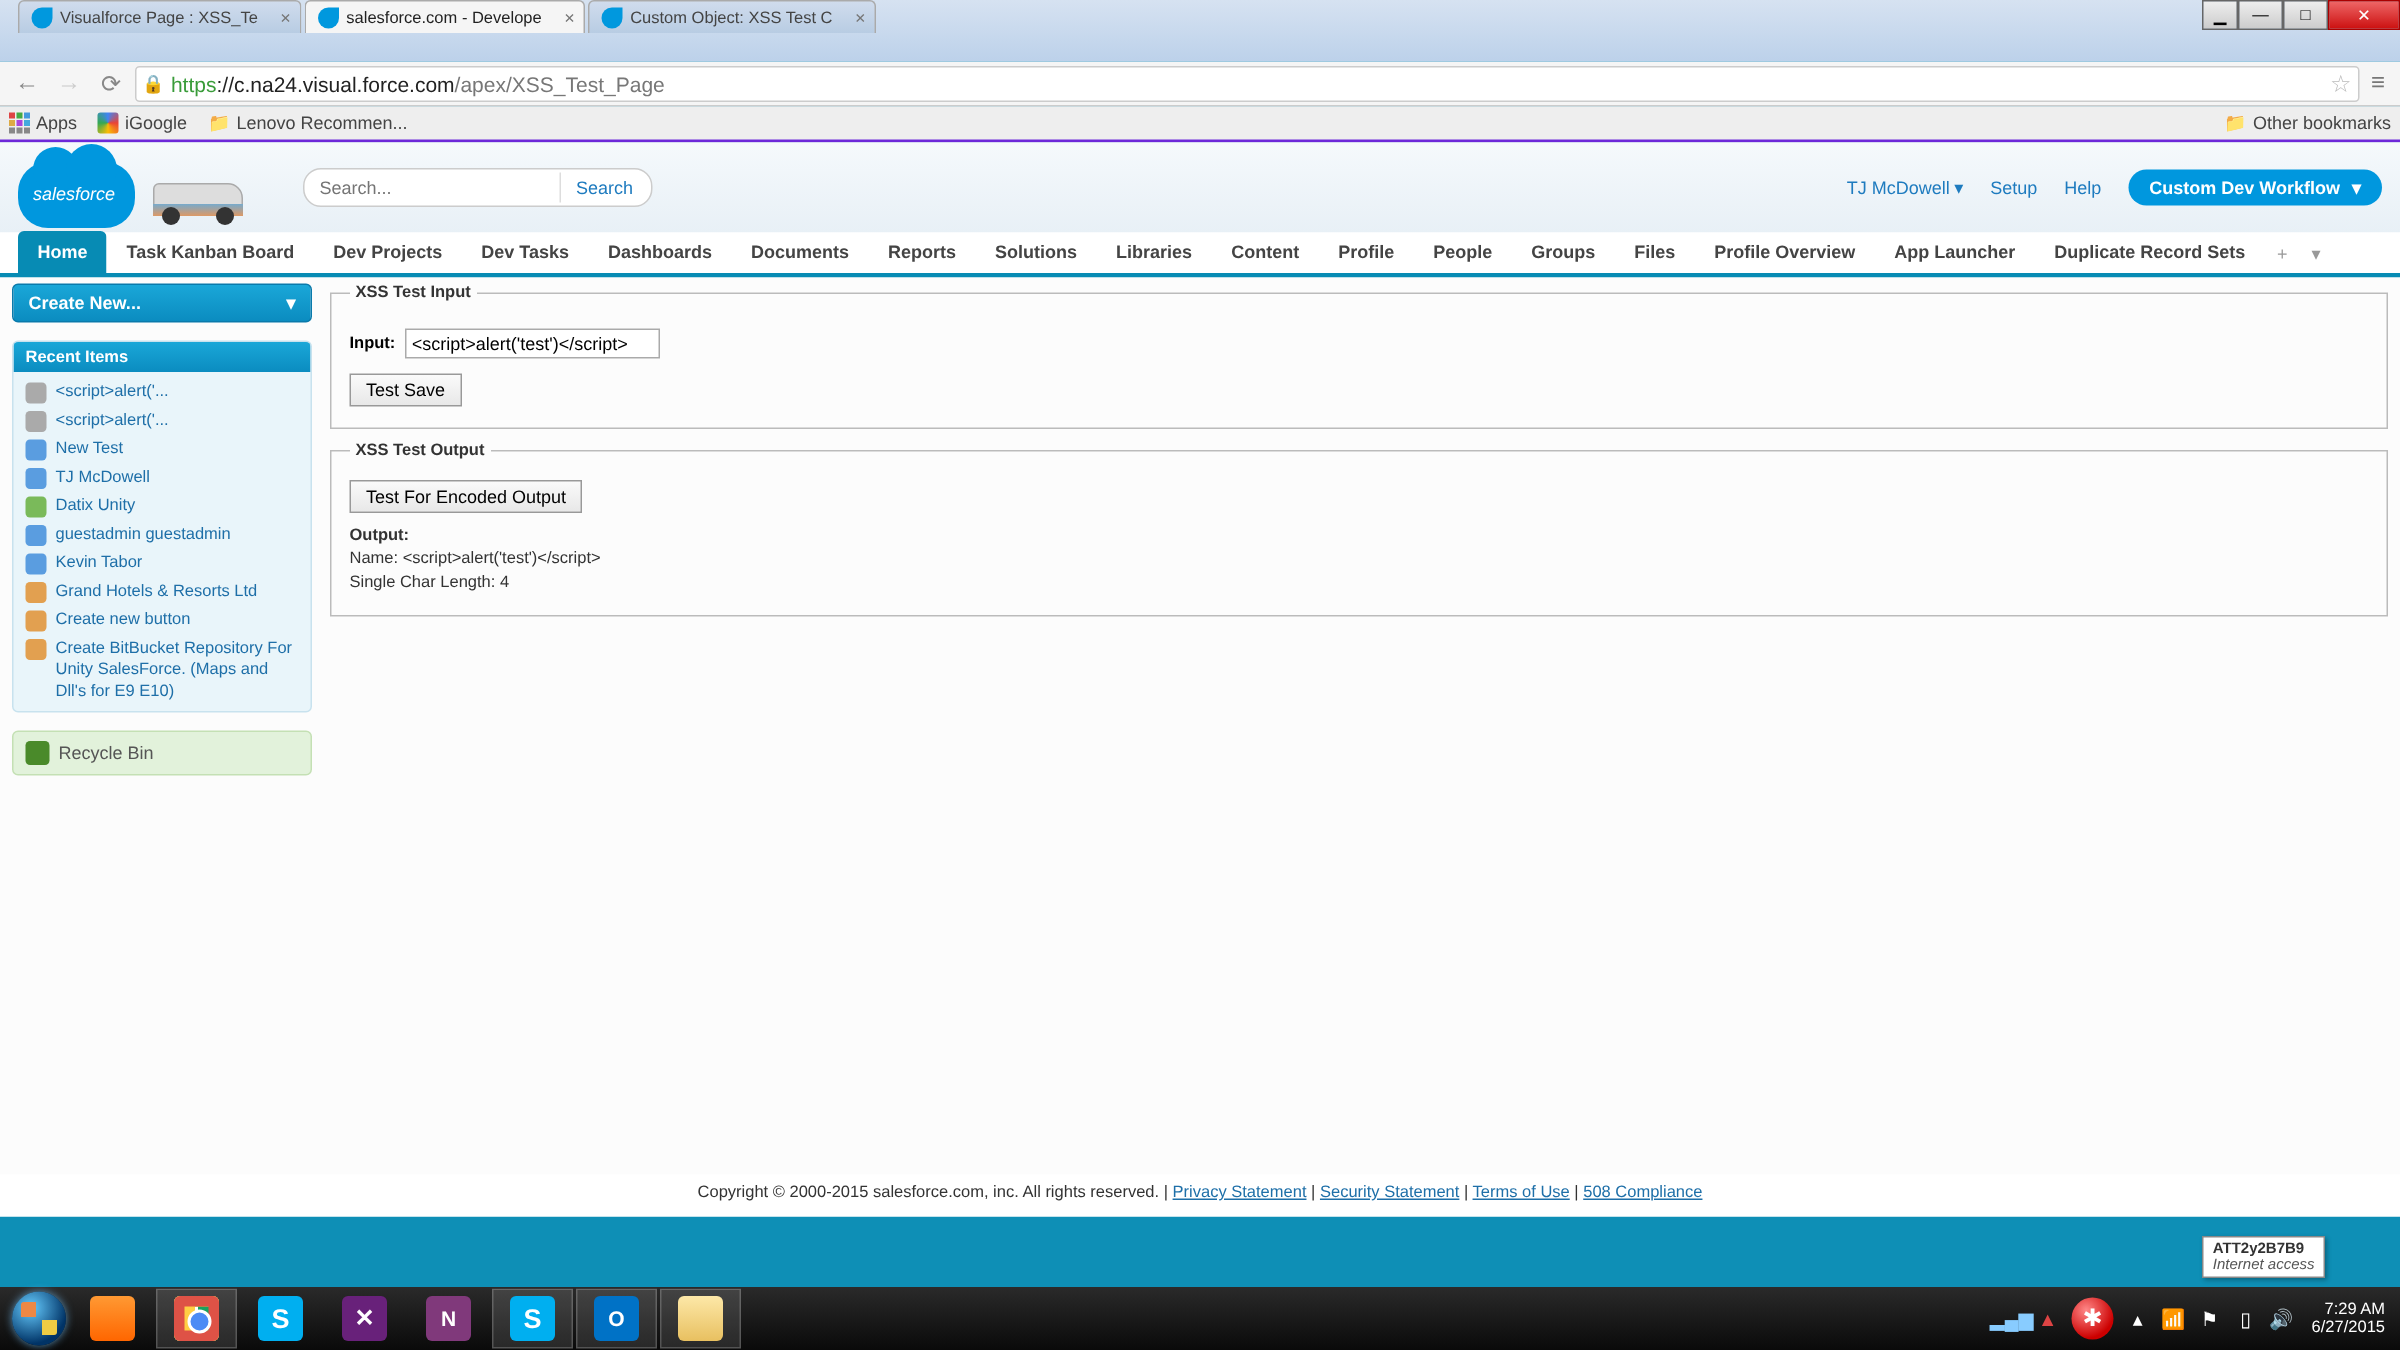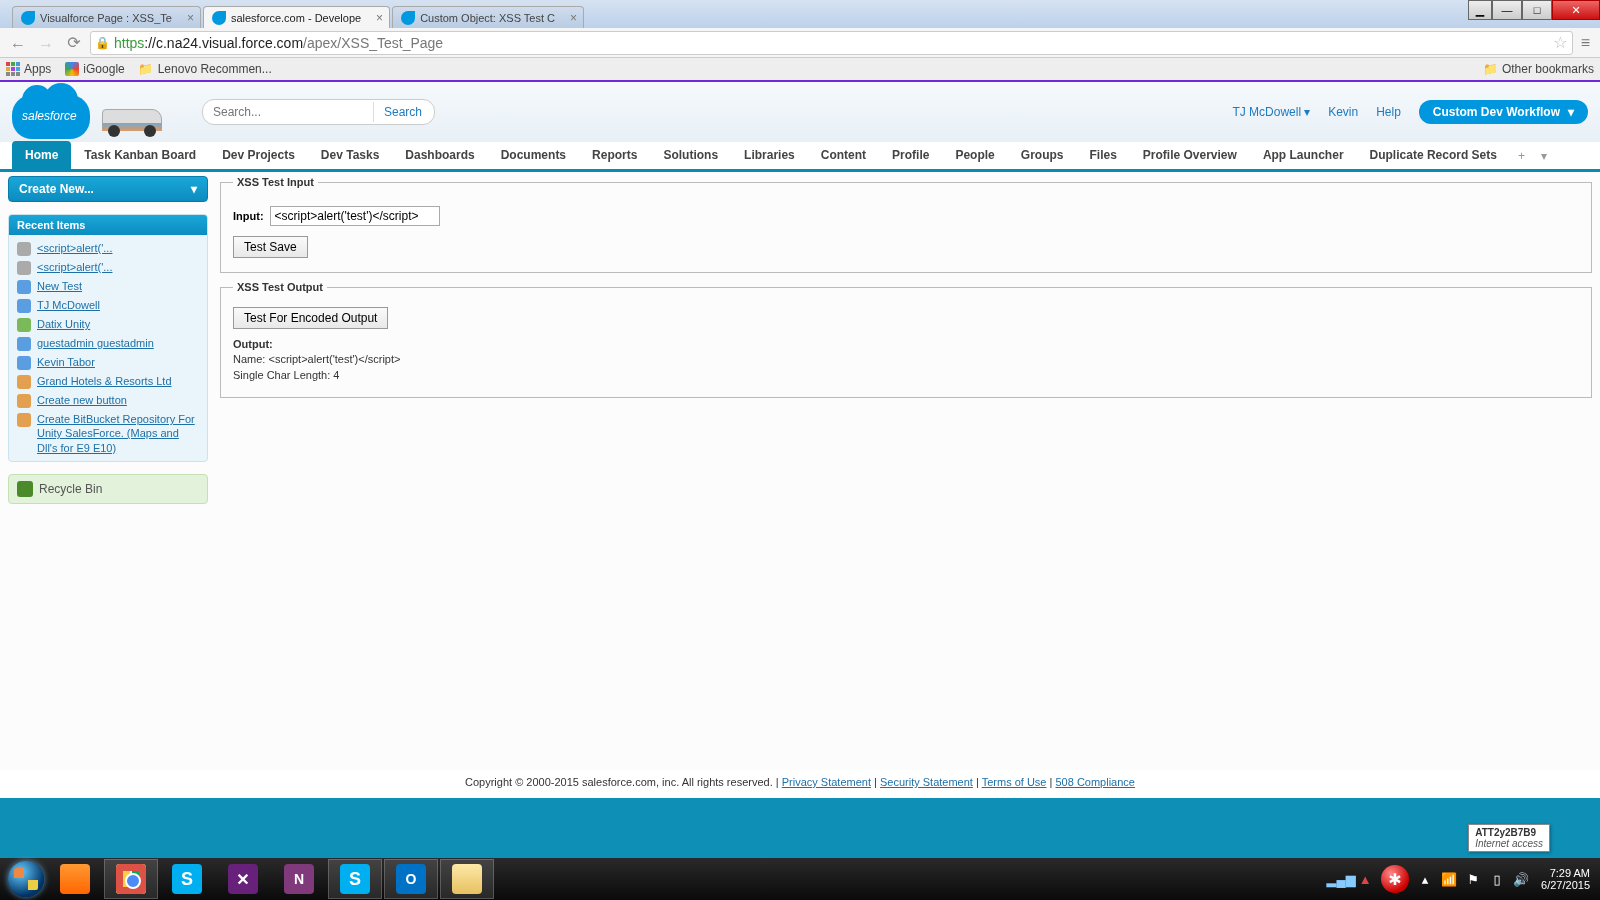--- a/index.html
+++ b/index.html
@@ -1,19 +1,19 @@
 <!DOCTYPE html>
 <html><head>
 <meta charset="utf-8">
 <style>
 * { margin:0; padding:0; box-sizing:border-box; font-family:Arial,sans-serif; }
 body { width:1600px; height:900px; background:#0e8fb6; overflow:hidden; position:relative; }
 
 
-.tabs-strip { height:28px; background:linear-gradient(#d6e2f1,#bcd1ea); display:flex; align-items:flex-end; padding-left:12px; position:relative; }
+.tabs-strip { height:41px; background:linear-gradient(#d6e2f1,#bcd1ea); display:flex; align-items:flex-start; padding-left:12px; position:relative; }
 .tab { height:22px; border-radius:4px 4px 0 0; padding:0 28px 0 8px; font-size:11px; display:flex; align-items:center; gap:5px; margin-right:2px; max-width:200px; position:relative; border:1px solid #aaa; border-bottom:none; }
 .tab.inactive { background:linear-gradient(#d0dced,#b8cce3); color:#444; }
 .tab.active { background:#f5f5f5; color:#222; }
 .tab .favicon { width:14px; height:14px; background:#0098de; border-radius:50% 0 50% 50%; display:inline-block; }
 .tab .close-x { position:absolute; right:6px; font-size:12px; color:#777; }
 .win-controls { position:absolute; right:0; top:0; display:flex; }
 .win-btn { width:30px; height:20px; display:flex; align-items:center; justify-content:center; font-size:11px; border:1px solid #666; background:linear-gradient(#eee,#ccc); }
 .win-btn.close { background:linear-gradient(#e66,#c11); color:#fff; border-color:#a00; width:48px; }
 .win-btn.min2 { width:24px; }
 
@@ -64,21 +64,21 @@
 .sf-tab-end { padding:6px 8px; color:#999; font-size:12px; cursor:pointer; }
 
 
 .sf-body { flex:1; display:flex; background:#fcfcfc; padding:4px 8px 8px 8px; gap:12px; }
 .sidebar { width:200px; display:flex; flex-direction:column; gap:12px; }
 .create-new { background:linear-gradient(#1aa7d8,#0b8cc0); color:#fff; font-size:12px; font-weight:bold; padding:5px 10px; border-radius:4px; display:flex; justify-content:space-between; align-items:center; cursor:pointer; border:1px solid #0a7aab; }
 .sidebar-box { background:#e9f5fa; border-radius:4px; overflow:hidden; border:1px solid #c8e2ee; }
 .sidebar-head { background:linear-gradient(#1aa7d8,#0b8cc0); color:#fff; font-size:11px; font-weight:bold; padding:4px 8px; }
 .recent-list { padding:4px 0; }
 .recent-item { display:flex; align-items:flex-start; gap:6px; padding:2px 8px; font-size:11px; }
-.recent-item a { color:#1e6fa8; text-decoration:underline; cursor:pointer; line-height:1.3; }
+.recent-item a { color:#1e6fa8; cursor:pointer; line-height:1.3; }
 .ri-icon { width:14px; height:14px; border-radius:3px; flex-shrink:0; margin-top:1px; }
 .ri-gray { background:#aaa; }
 .ri-blue { background:#5a9de0; }
 .ri-green { background:#7aba5a; }
 .ri-orange { background:#e2a050; }
 .recycle { background:#e2f2db; border:1px solid #c4e0b4; border-radius:4px; padding:6px 8px; font-size:12px; font-weight:normal; color:#555; display:flex; gap:6px; align-items:center; }
 .recycle-icon { width:16px; height:16px; background:#4a8a2a; border-radius:3px; }
 
 .main { flex:1; }
 fieldset { border:1px solid #bbb; padding:8px 12px 14px 12px; margin-bottom:8px; }
@@ -204,21 +204,21 @@
     </div>
     <div class="search-wrap">
       <input class="search-inp" placeholder="Search..." style="">
       <button class="search-btn">Search</button>
     </div>
     <div class="top-links">
       <div class="user-menu">
           <span>TJ McDowell</span>
           <span>▾</span>
         </div>
-      <a>Kevin</a>
+      <a>Setup</a>
       <a>Help</a>
       <button class="workflow-btn">
           <span>Custom Dev Workflow</span>
           <span>▾</span>
         </button>
     </div>
   </div>
 
   <div class="sf-tabs">
     <div class="sf-tab active">Home</div>

